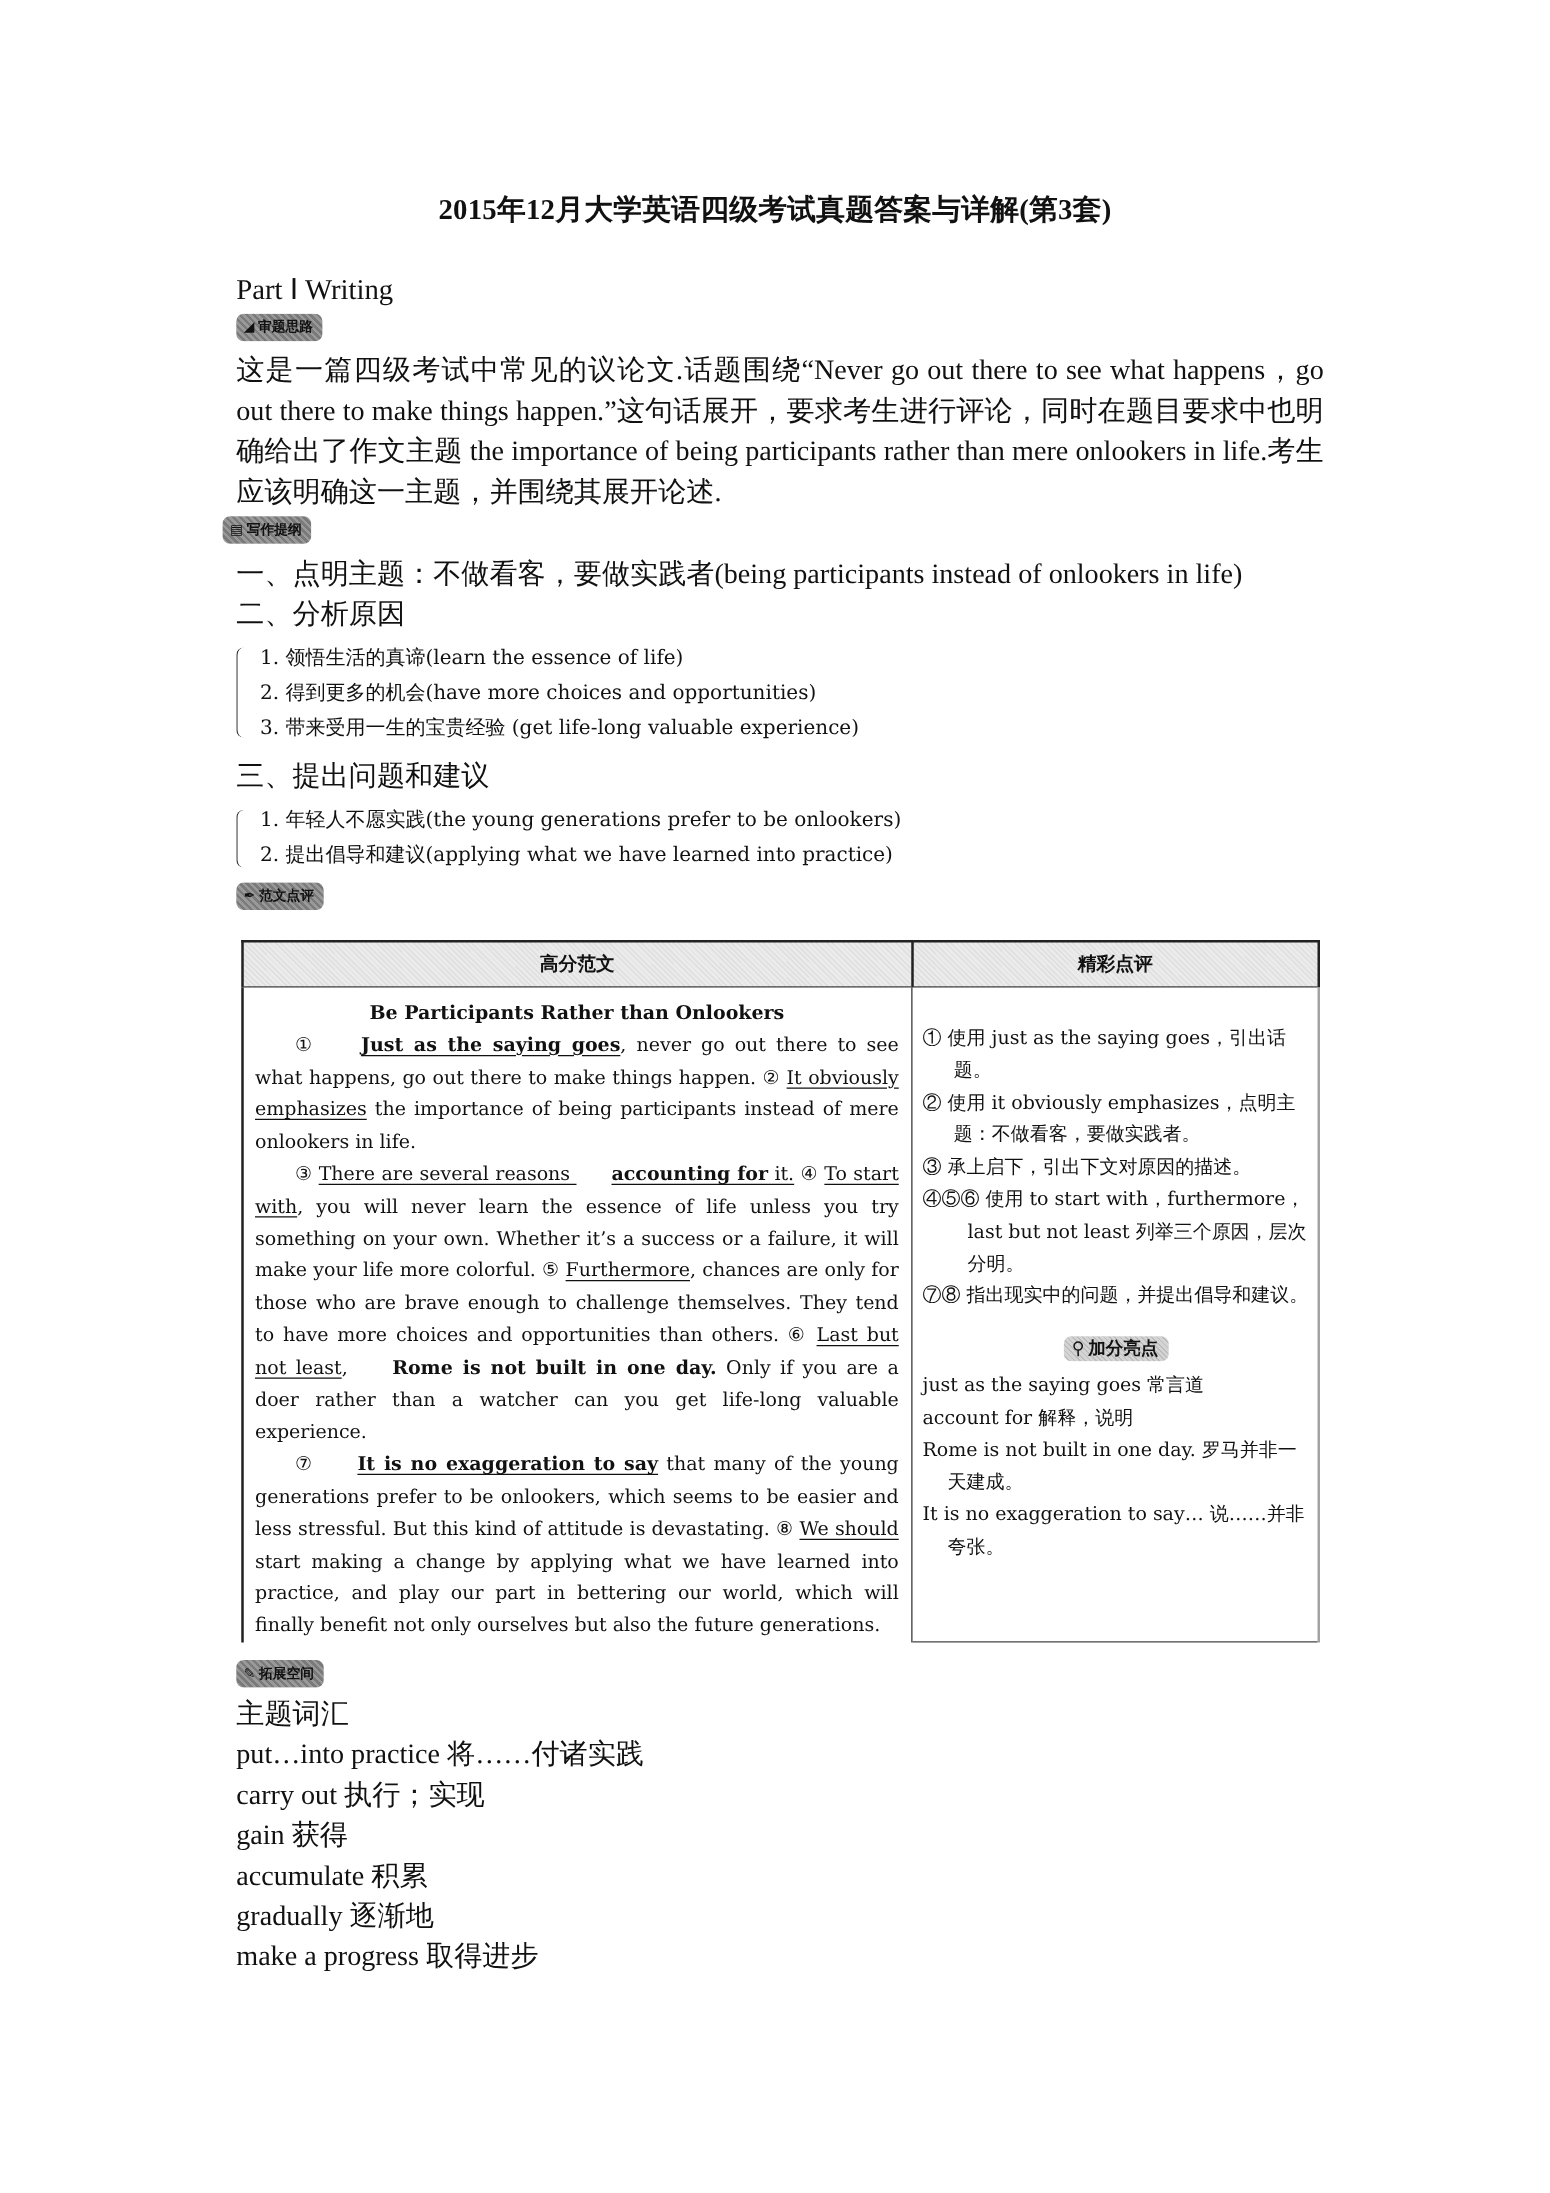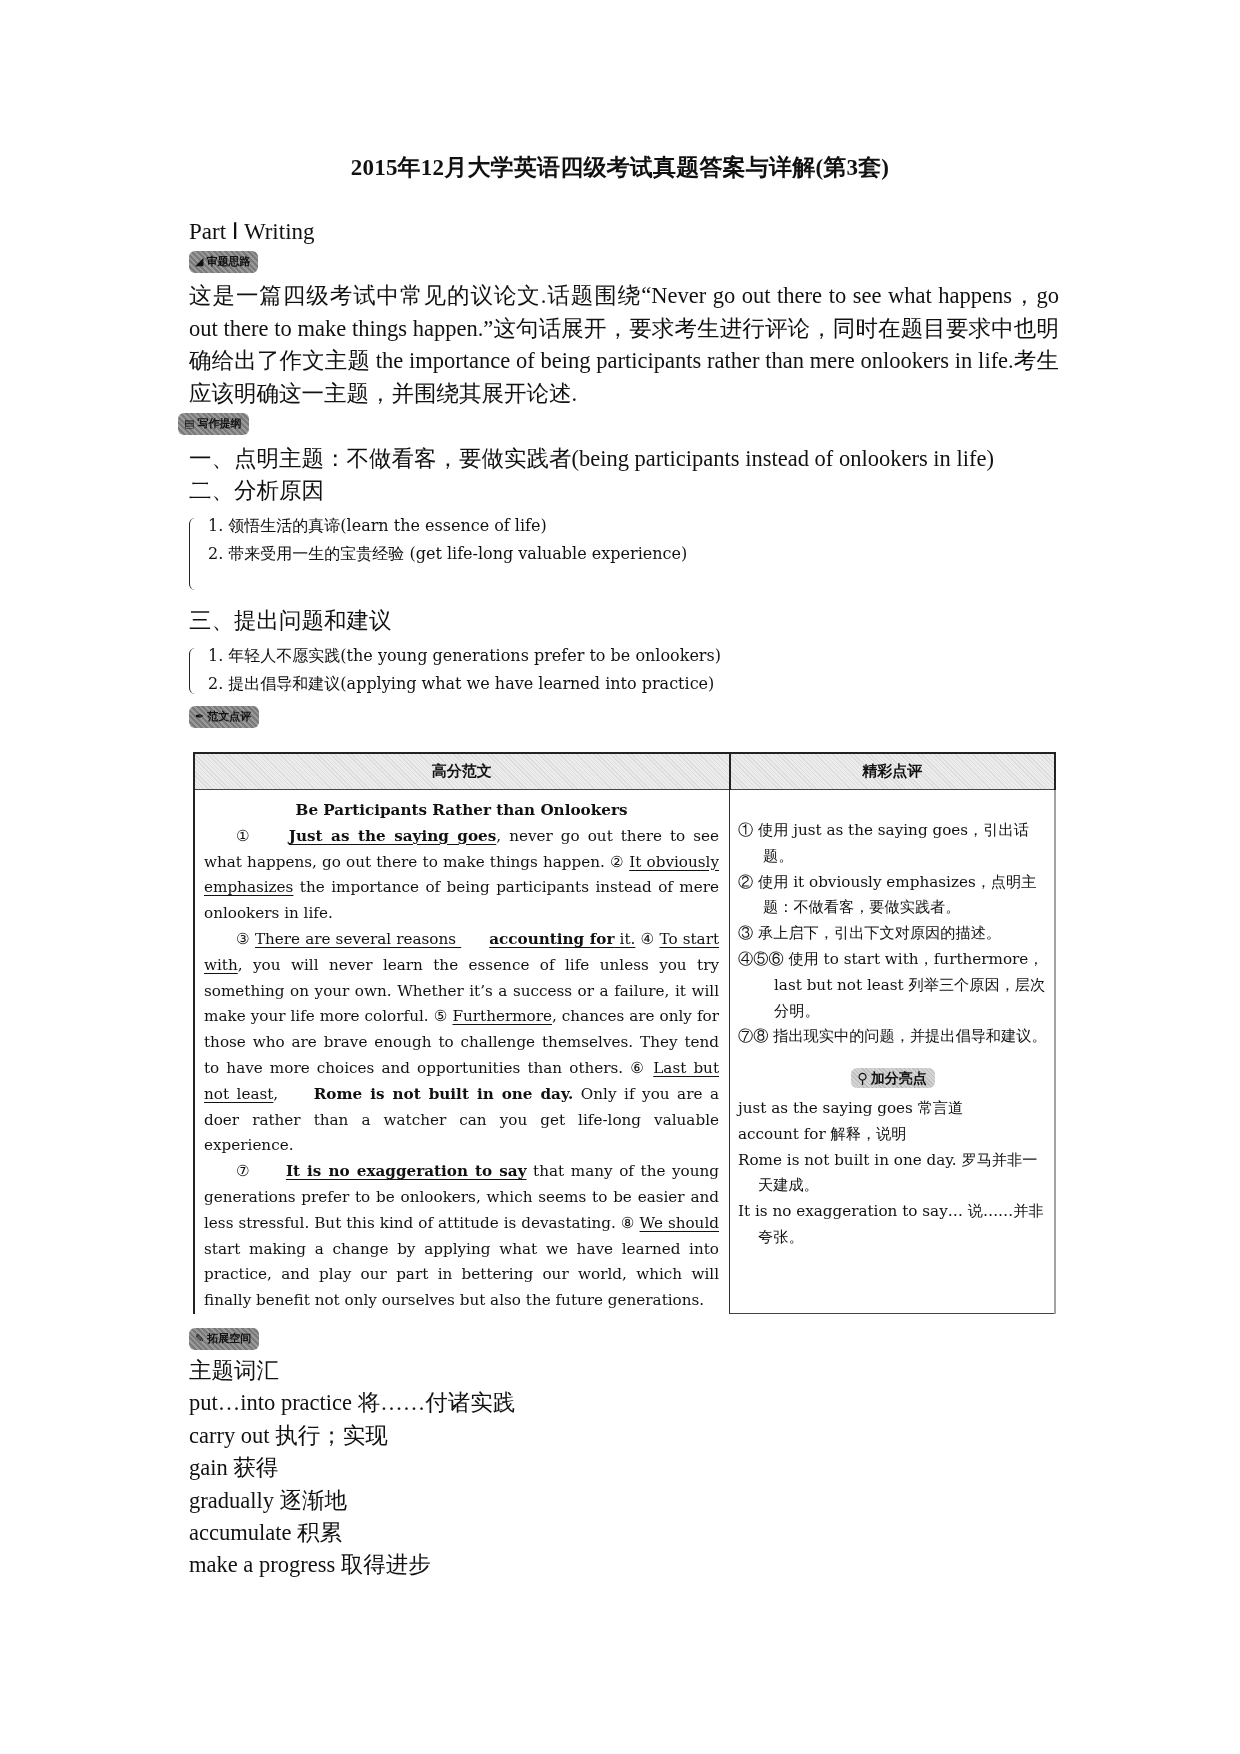--- a/index.html
+++ b/index.html
@@ -39,21 +39,22 @@
 </div>
 <div class="abs para" style="top:280px;">这是一篇四级考试中常见的议论文.话题围绕“Never go out there to see what happens，go out there to make things happen.”这句话展开，要求考生进行评论，同时在题目要求中也明确给出了作文主题 the importance of being participants rather than mere onlookers in life.考生应该明确这一主题，并围绕其展开论述.</div>
 
 <div class="abs" style="left:178px;top:413px;">
   <span class="badge"><span class="ic">▤</span><span>写作提纲</span></span>
 </div>
 <div class="abs outline" style="top:443px;">一、点明主题：不做看客，要做实践者(being participants instead of onlookers in life)</div>
 <div class="abs outline" style="top:475px;">二、分析原因</div>
 <div class="abs sublist" style="top:512px;">
   <div class="row">1. 领悟生活的真谛(learn the essence of life)</div>
-  <div class="row">2. 带来受用一生的宝贵经验 (get life-long valuable experience)</div>
+  <div class="row">2. 得到更多的机会(have more choices and opportunities)</div>
+  <div class="row">3. 带来受用一生的宝贵经验 (get life-long valuable experience)</div>
   <div style="position:absolute;left:0;top:6px;width:6px;height:72px;border-left:1.5px solid #222;border-radius:6px 0 0 6px;"></div>
 </div>
 <div class="abs outline" style="top:605px;">三、提出问题和建议</div>
 <div class="abs sublist" style="top:642px;">
   <div class="row">1. 年轻人不愿实践(the young generations prefer to be onlookers)</div>
   <div class="row">2. 提出倡导和建议(applying what we have learned into practice)</div>
   <div style="position:absolute;left:0;top:6px;width:6px;height:46px;border-left:1.5px solid #222;border-radius:6px 0 0 6px;"></div>
 </div>
 
 <div class="abs" style="left:189px;top:706px;">
@@ -95,16 +96,16 @@
 </table>
 
 <div class="abs" style="left:189px;top:1328px;">
   <span class="badge"><span class="ic">✎</span><span>拓展空间</span></span>
 </div>
 <div class="abs vocab" style="top:1355px;">
   <div>主题词汇</div>
   <div>put…into practice 将……付诸实践</div>
   <div>carry out 执行；实现</div>
   <div>gain 获得</div>
+  <div>accumulate 积累</div>
   <div>gradually 逐渐地</div>
-  <div>accumulate 积累</div>
   <div>make a progress 取得进步</div>
 </div>
 
 </body></html>

